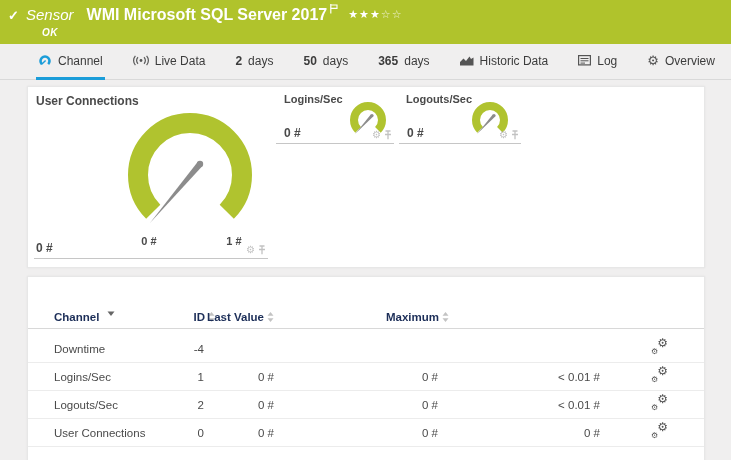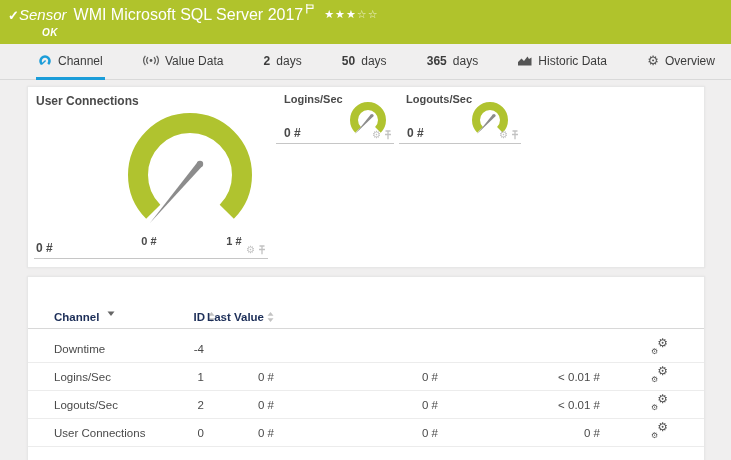--- a/index.html
+++ b/index.html
@@ -8,23 +8,23 @@
     position: relative;
     overflow: hidden;
     background: #f0efef;
     font-family: "Liberation Sans", sans-serif;
     color: #4a4a4a;
   }
 
   
   .sensor-bar { position:absolute; left:0; top:0; width:731px; height:44px; background:#b0c32c; color:#fff; }
   .sensor-check { position:absolute; left:8px; top:8px; font-size:13px; font-weight:bold; }
-  .sensor-line { position:absolute; left:19px; top:6px; display:flex; align-items:baseline; white-space:nowrap; }
+  .sensor-line { position:absolute; left:26px; top:6px; display:flex; align-items:baseline; white-space:nowrap; }
   .sensor-kind { font-style:italic; font-size:15px; }
-  .sensor-title { font-weight:normal; font-size:16px; margin-left:7px; }
+  .sensor-title { font-weight:bold; font-size:16px; margin-left:13px; }
   .flag-icon { margin-left:3px; position:relative; top:-6px; }
   .stars { margin-left:10px; font-size:11px; letter-spacing:1px; position:relative; top:-2px; }
   .stars .empty { opacity:.75; }
   .sensor-status { position:absolute; left:42px; top:27px; font-size:10px; font-weight:bold; letter-spacing:.5px;font-style:italic; }
 
   
   .tabbar { position:absolute; left:0; top:44px; width:731px; height:36px; background:#f0efef;
             border-bottom:1px solid #d9d9d9; display:flex; justify-content:space-between;
             padding:0 14px 0 36px; }
   .tab { display:flex; align-items:center; gap:6px; font-size:12px; color:#3c3c3c;
@@ -108,39 +108,48 @@
     <span>Channel</span>
   </div>
   <div class="tab">
     <svg width="16" height="11" viewBox="-8 -5.5 16 11">
       <circle cx="0" cy="0" r="1.4" fill="#555"></circle>
       <path d="M -3 -3.2 A 4.4 4.4 0 0 0 -3 3.2" stroke="#555" fill="none" stroke-width="1.2"></path>
       <path d="M 3 -3.2 A 4.4 4.4 0 0 1 3 3.2" stroke="#555" fill="none" stroke-width="1.2"></path>
       <path d="M -5.6 -4.6 A 6.8 6.8 0 0 0 -5.6 4.6" stroke="#555" fill="none" stroke-width="1.2"></path>
       <path d="M 5.6 -4.6 A 6.8 6.8 0 0 1 5.6 4.6" stroke="#555" fill="none" stroke-width="1.2"></path>
     </svg>
-    <span>Value Data</span>
+    <span>Live Data</span>
   </div>
   <div class="tab">
     <span class="num">2</span>
     <span>days</span>
   </div>
   <div class="tab">
     <span class="num">50</span>
     <span>days</span>
   </div>
   <div class="tab">
     <span class="num">365</span>
     <span>days</span>
   </div>
   <div class="tab">
     <svg width="14" height="11" viewBox="0 0 14 11">
       <path d="M0 10.5 V7 L3.5 3.5 L6 6 L9.5 1.5 L11 4 L13.5 2.5 V10.5 Z" fill="#555"></path>
     </svg>
     <span>Historic Data</span>
+  </div>
+  <div class="tab">
+    <svg width="13" height="11" viewBox="0 0 13 11">
+      <rect x="0.6" y="0.6" width="11.8" height="9.3" fill="none" stroke="#555" stroke-width="1.2"></rect>
+      <line x1="2.5" y1="3.5" x2="10.5" y2="3.5" stroke="#555" stroke-width="1"></line>
+      <line x1="2.5" y1="5.8" x2="10.5" y2="5.8" stroke="#555" stroke-width="1"></line>
+      <line x1="2.5" y1="8.1" x2="7" y2="8.1" stroke="#555" stroke-width="1"></line>
+    </svg>
+    <span>Log</span>
   </div>
   <div class="tab">
     <span class="gear-glyph">⚙</span>
     <span>Overview</span>
   </div>
 </nav>
 
 <section class="panel" id="gauges-panel">
   <span class="gp-title">User Connections</span>
 
@@ -210,20 +219,26 @@
             <path d="M3.5 0 L6.5 3.8 H0.5 Z" fill="#c3c3c3"></path>
             <path d="M3.5 10 L0.5 6.2 H6.5 Z" fill="#c3c3c3"></path>
           </svg>
       </div>
       <div class="c-last">
         <span>Last Value</span><svg class="sort-icon" width="7" height="10" viewBox="0 0 7 10">
             <path d="M3.5 0 L6.5 3.8 H0.5 Z" fill="#c3c3c3"></path>
             <path d="M3.5 10 L0.5 6.2 H6.5 Z" fill="#c3c3c3"></path>
           </svg>
       </div>
+      <div class="c-max hdr-overflow">
+        <span>Maximum</span><svg class="sort-icon" width="7" height="10" viewBox="0 0 7 10">
+            <path d="M3.5 0 L6.5 3.8 H0.5 Z" fill="#c3c3c3"></path>
+            <path d="M3.5 10 L0.5 6.2 H6.5 Z" fill="#c3c3c3"></path>
+          </svg>
+      </div>
       <div class="c-gear"></div>
     </div>
 
     <div class="trow first">
       <div class="c-channel">Downtime</div>
       <div class="c-id">-4</div>
       <div class="c-last"></div>
       <div class="c-min"></div>
       <div class="c-max"></div>
       <div class="c-gear"><span class="dualgear"><span class="g1">⚙</span><span class="g2">⚙</span></span></div>

